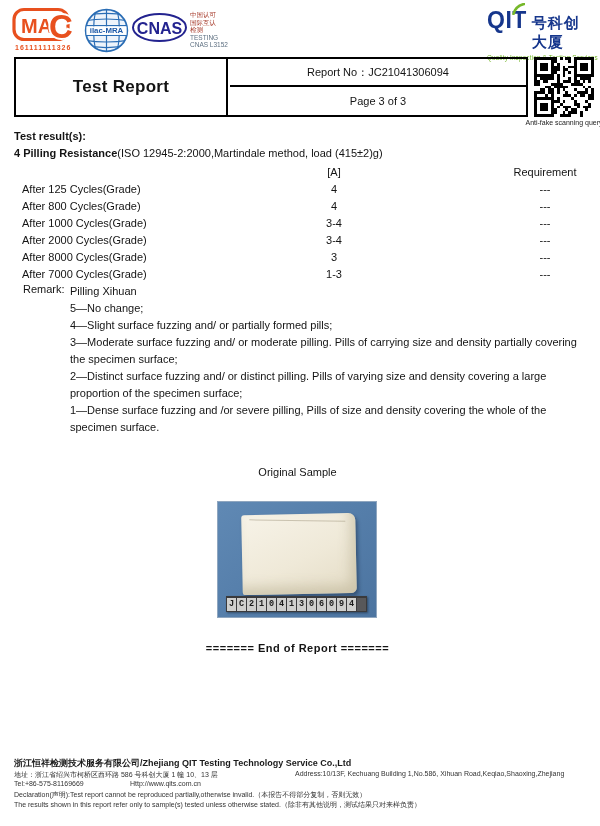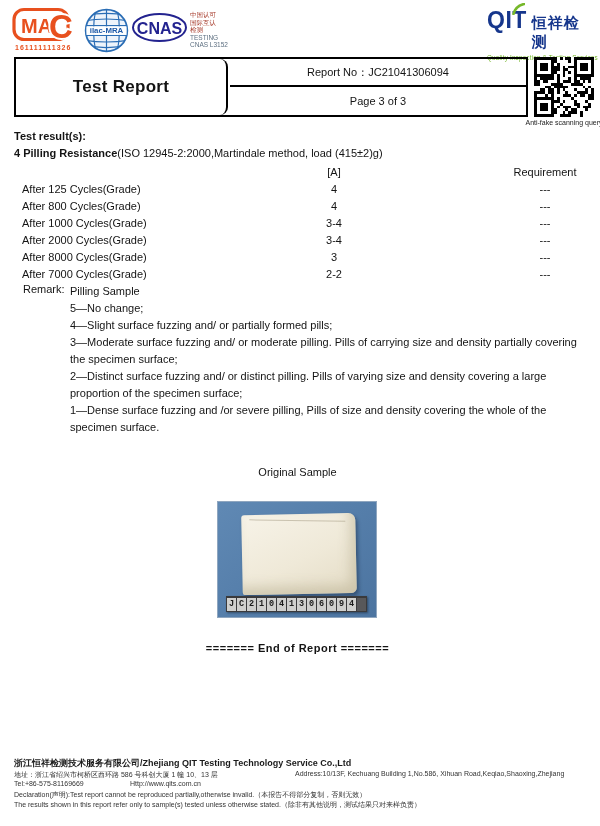--- a/index.html
+++ b/index.html
@@ -26,21 +26,21 @@
   .qit-row { position:relative; display:flex; align-items:baseline; }
   .qit-acronym { font-size:23px; font-weight:bold; color:#16368c; letter-spacing:0.5px; line-height:24px; }
   .qit-cn { font-size:15px; font-weight:bold; color:#16368c; margin-left:5px; letter-spacing:1px; }
   .qit-leaf { position:absolute; left:25px; top:-5px; }
   .qit-tagline { font-size:6.3px; color:#76b82a; margin-top:2px; letter-spacing:0.2px; white-space:nowrap; }
 
   
   .title-table { left:14px; top:57px; width:514px; height:60px; border:2px solid #000; }
   .tt-left { position:absolute; left:0; top:0; width:212px; height:100%;
              border-right:2px solid #000; display:flex; align-items:center; justify-content:center;
-             font-size:17px; font-weight:bold; letter-spacing:0.3px;border-radius:8px; }
+             font-size:17px; font-weight:bold; letter-spacing:0.3px; }
   .tt-right-top, .tt-right-bottom { position:absolute; left:214px; right:0; height:28px;
              display:flex; align-items:center; justify-content:center; font-size:11px; }
   .tt-right-top { top:0; border-bottom:2px solid #000; }
   .tt-right-bottom { bottom:0; }
 
   
   .qr { left:534px; top:57px; width:60px; height:60px; display:grid;
         grid-template-rows:repeat(21,1fr); grid-template-columns:repeat(21,1fr);
         background:#fff; }
   .qr div { background:#000; }
@@ -141,21 +141,21 @@
   <span class="en">TESTING</span>
   <span class="en">CNAS L3152</span>
 </div>
 
 <div class="abs qit-wrap">
   <div class="qit-row">
     <svg class="qit-leaf" width="13" height="12" viewBox="0 0 13 12">
       <path d="M1.5 11 Q3.5 3 12 1" stroke="#76b82a" stroke-width="2.6" fill="none" stroke-linecap="round"></path>
     </svg>
     <span class="qit-acronym">QIT</span>
-    <span class="qit-cn">恒祥检测</span>
+    <span class="qit-cn">号科创大厦</span>
   </div>
   <div class="qit-tagline">Quality Inspection &amp; Testing  Services</div>
 </div>
 
 <div class="abs title-table">
   <div class="tt-left">Test Report</div>
   <div class="tt-right-top">
     <span>Report No：</span>
     <span>JC21041306094</span>
   </div>
@@ -431,28 +431,28 @@
   <span class="res-val">3-4</span>
   <span class="res-req">---</span>
 </div>
 <div class="abs res-row" style="top:249px">
   <span class="res-label">After 8000 Cycles(Grade)</span>
   <span class="res-val">3</span>
   <span class="res-req">---</span>
 </div>
 <div class="abs res-row" style="top:266px">
   <span class="res-label">After 7000 Cycles(Grade)</span>
-  <span class="res-val">2-2</span>
+  <span class="res-val">1-3</span>
   <span class="res-req">---</span>
 </div>
 
 <div class="abs remark">
   <span class="remark-label">Remark:</span>
   <div class="remark-body">
-    <div class="remark-line">Pilling Sample</div>
+    <div class="remark-line">Pilling Xihuan</div>
     <div class="remark-line">5—No change;</div>
     <div class="remark-line">4—Slight surface fuzzing and/ or partially formed pills;</div>
     <div class="remark-line">3—Moderate surface fuzzing and/ or moderate pilling. Pills of carrying size and density partially covering the specimen surface;</div>
     <div class="remark-line">2—Distinct surface fuzzing and/ or distinct pilling. Pills of varying size and density covering a large proportion of the specimen surface;</div>
     <div class="remark-line">1—Dense surface fuzzing and /or severe pilling, Pills of size and density covering the whole of the specimen surface.</div>
   </div>
 </div>
 
 <div class="abs sample-caption">Original Sample</div>
 

